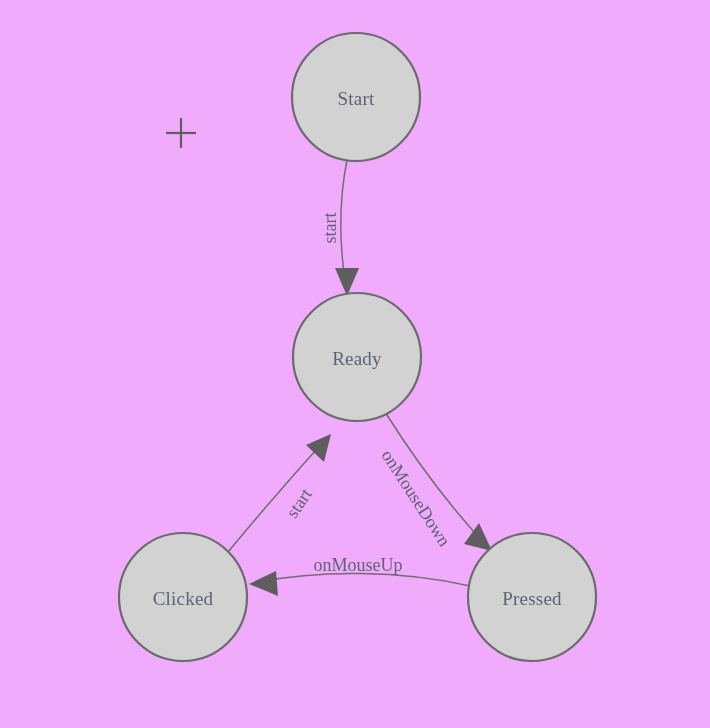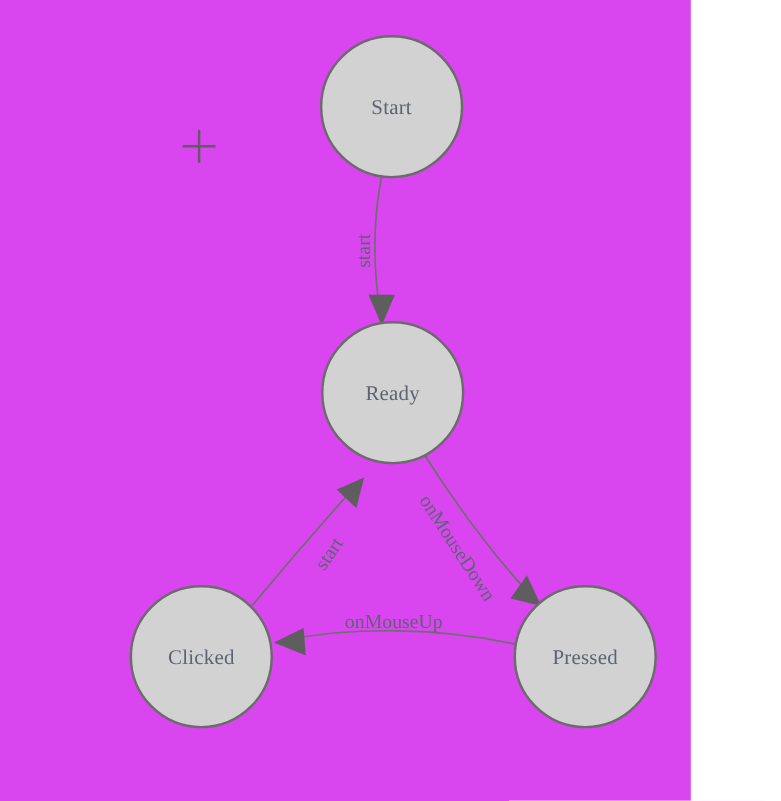--- a/index.html
+++ b/index.html
@@ -8,23 +8,23 @@
     background: #ffffff;
   }
   body {
     width: 710px;
     height: 728px;
     font-family: "Liberation Serif", "DejaVu Serif", serif;
     overflow: hidden;
   }
   #canvas-wrap {
     position: relative;
-    width: 628px;
+    width: 710px;
     height: 728px;
-    background: #d946ef;
+    background: #f0abfc;
   }
   svg#diagram {
     position: absolute;
     left: 0;
     top: 0;
     width: 710px;
     height: 728px;
     display: block;
   }
   .node-circle {

